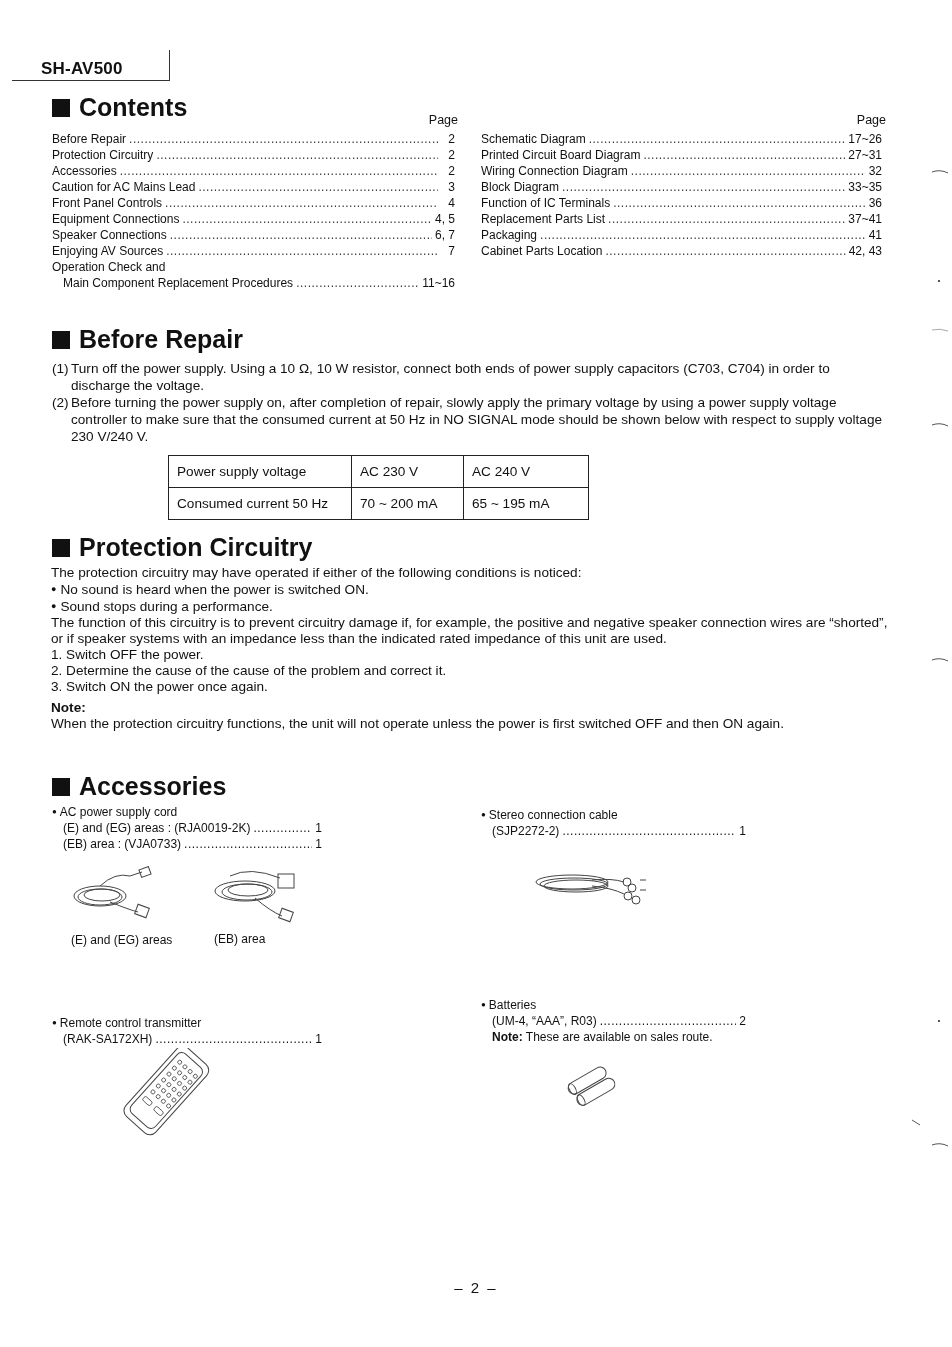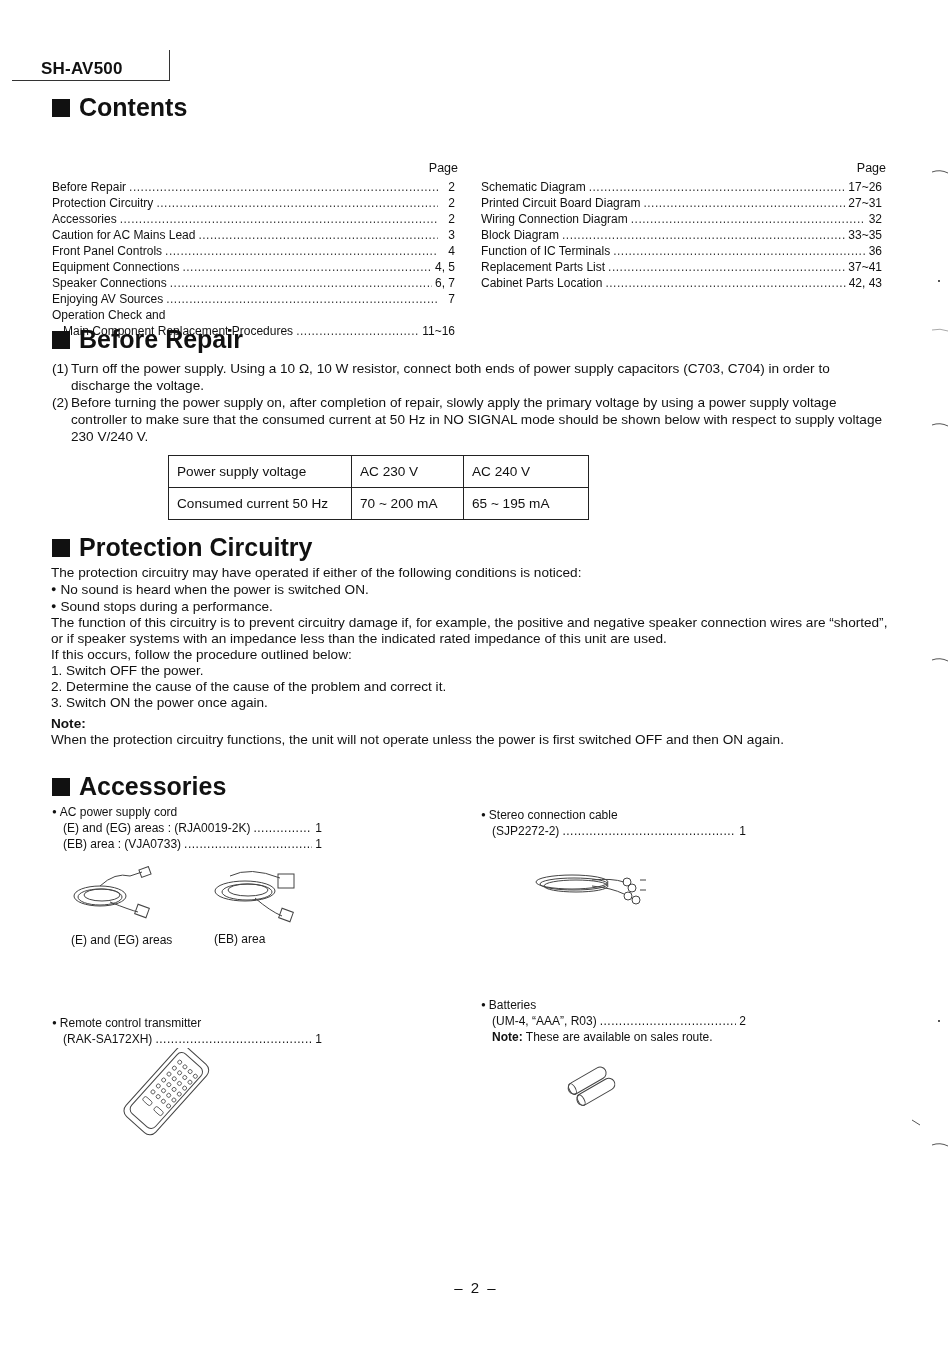--- a/index.html
+++ b/index.html
@@ -11,21 +11,21 @@
   .model-header {
     left: 12px; top: 50px; width: 158px; height: 30px;
     border-bottom: 1px solid #333;
   }
   .model-header .vbar { position: absolute; right: 0; top: 0; width: 1px; height: 30px; background: #333; }
   .model-title { position: absolute; left: 29px; top: 9px; font-weight: bold; font-size: 17px; letter-spacing: 0.2px; }
 
   .section-title { font-weight: bold; font-size: 25px; display: flex; align-items: center; white-space: nowrap; }
   .section-title .square { display: inline-block; width: 18px; height: 18px; background: #111; margin-right: 9px; }
 
-  .toc-col { font-size: 12px; line-height: 16px; margin-top: 48px; }
+  .toc-col { font-size: 12px; line-height: 16px; }
   .toc-head { text-align: right; font-size: 12.5px; height: 19px; }
   .toc-row { display: flex; align-items: baseline; white-space: nowrap; }
   .toc-row .lbl { flex: 0 0 auto; }
   .toc-row .dots { flex: 1 1 auto; overflow: hidden; margin: 0 3px; color: #333; }
   .toc-row .dots::after { content: "........................................................................................................................................................"; letter-spacing: 0.5px; }
   .toc-row .pg { flex: 0 0 auto; text-align: right; min-width: 14px; }
   .toc-row.indent .lbl { padding-left: 11px; }
   .toc-row.nodots .dots::after { content: ""; }
 
   .body-text { font-size: 13.6px; line-height: 17px; }
@@ -141,20 +141,25 @@
     </div>
   <div class="toc-row" style="padding-right:4px">
       <span class="lbl">Function of IC Terminals</span>
       <span class="dots"></span>
       <span class="pg">36</span>
     </div>
   <div class="toc-row" style="padding-right:4px">
       <span class="lbl">Replacement Parts List</span>
       <span class="dots"></span>
       <span class="pg">37~41</span>
+    </div>
+  <div class="toc-row" style="padding-right:4px">
+      <span class="lbl">Packaging</span>
+      <span class="dots"></span>
+      <span class="pg">41</span>
     </div>
   <div class="toc-row" style="padding-right:4px">
       <span class="lbl">Cabinet Parts Location</span>
       <span class="dots"></span>
       <span class="pg">42, 43</span>
     </div>
 </div>
 
 <div class="abs section-title" style="left:52px; top:325px;">
   <span class="square"></span>
@@ -190,21 +195,20 @@
 <div class="abs section-title" style="left:52px; top:533px;">
   <span class="square"></span>
   <span>Protection Circuitry</span>
 </div>
 
 <div class="abs body-text prot" style="left:51px; top:565px; width:850px; line-height:16px;">
   <p>The protection circuitry may have operated if either of the following conditions is noticed:</p>
   <p class="bullet">No sound is heard when the power is switched ON.</p>
   <p class="bullet">Sound stops during a performance.</p>
   <p>The function of this circuitry is to prevent circuitry damage if, for example, the positive and negative speaker connection wires are “shorted”, or if speaker systems with an impedance less than the indicated rated impedance of this unit are used.</p>
-  <p>If this occurs, follow the procedure outlined below:</p>
   <p>1. Switch OFF the power.</p>
   <p>2. Determine the cause of the cause of the problem and correct it.</p>
   <p>3. Switch ON the power once again.</p>
   <p style="font-weight:bold; margin-top:5px;">Note:</p>
   <p>When the protection circuitry functions, the unit will not operate unless the power is first switched OFF and then ON again.</p>
 </div>
 
 <div class="abs section-title" style="left:52px; top:772px;">
   <span class="square"></span>
   <span>Accessories</span>

